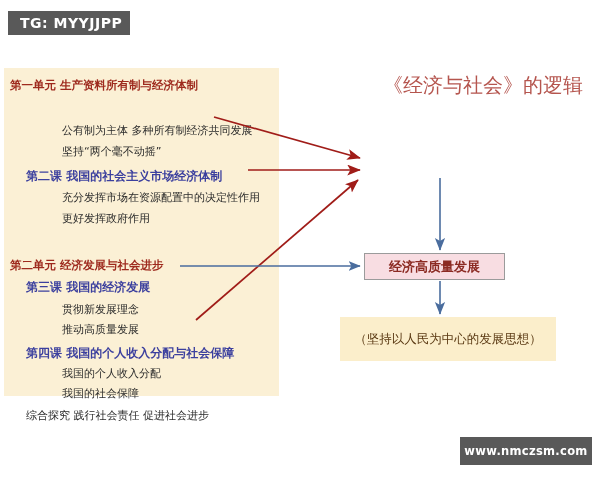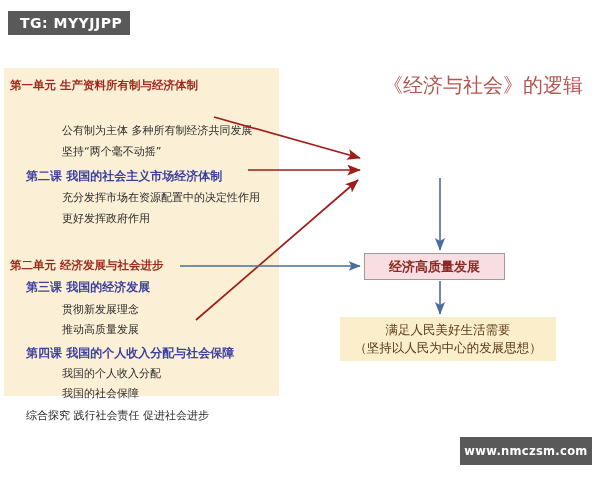--- a/index.html
+++ b/index.html
@@ -219,21 +219,20 @@
 
     <line x1="440" y1="281" x2="440" y2="314" stroke="#4a6d9e" stroke-width="1.6" marker-end="url(#ar-blue)"></line>
   </svg>
 
 
   <div class="node node-quality">
     <span>经济高质量发展</span>
   </div>
 
   <div class="node node-people">
-    <span class="ln">满足人民美好生活需要</span>
     <span class="ln">（坚持以人民为中心的发展思想）</span>
   </div>
 
   <div class="watermark">
     <span>www.nmczsm.com</span>
   </div>
 
 </div>
 
 </body></html>

